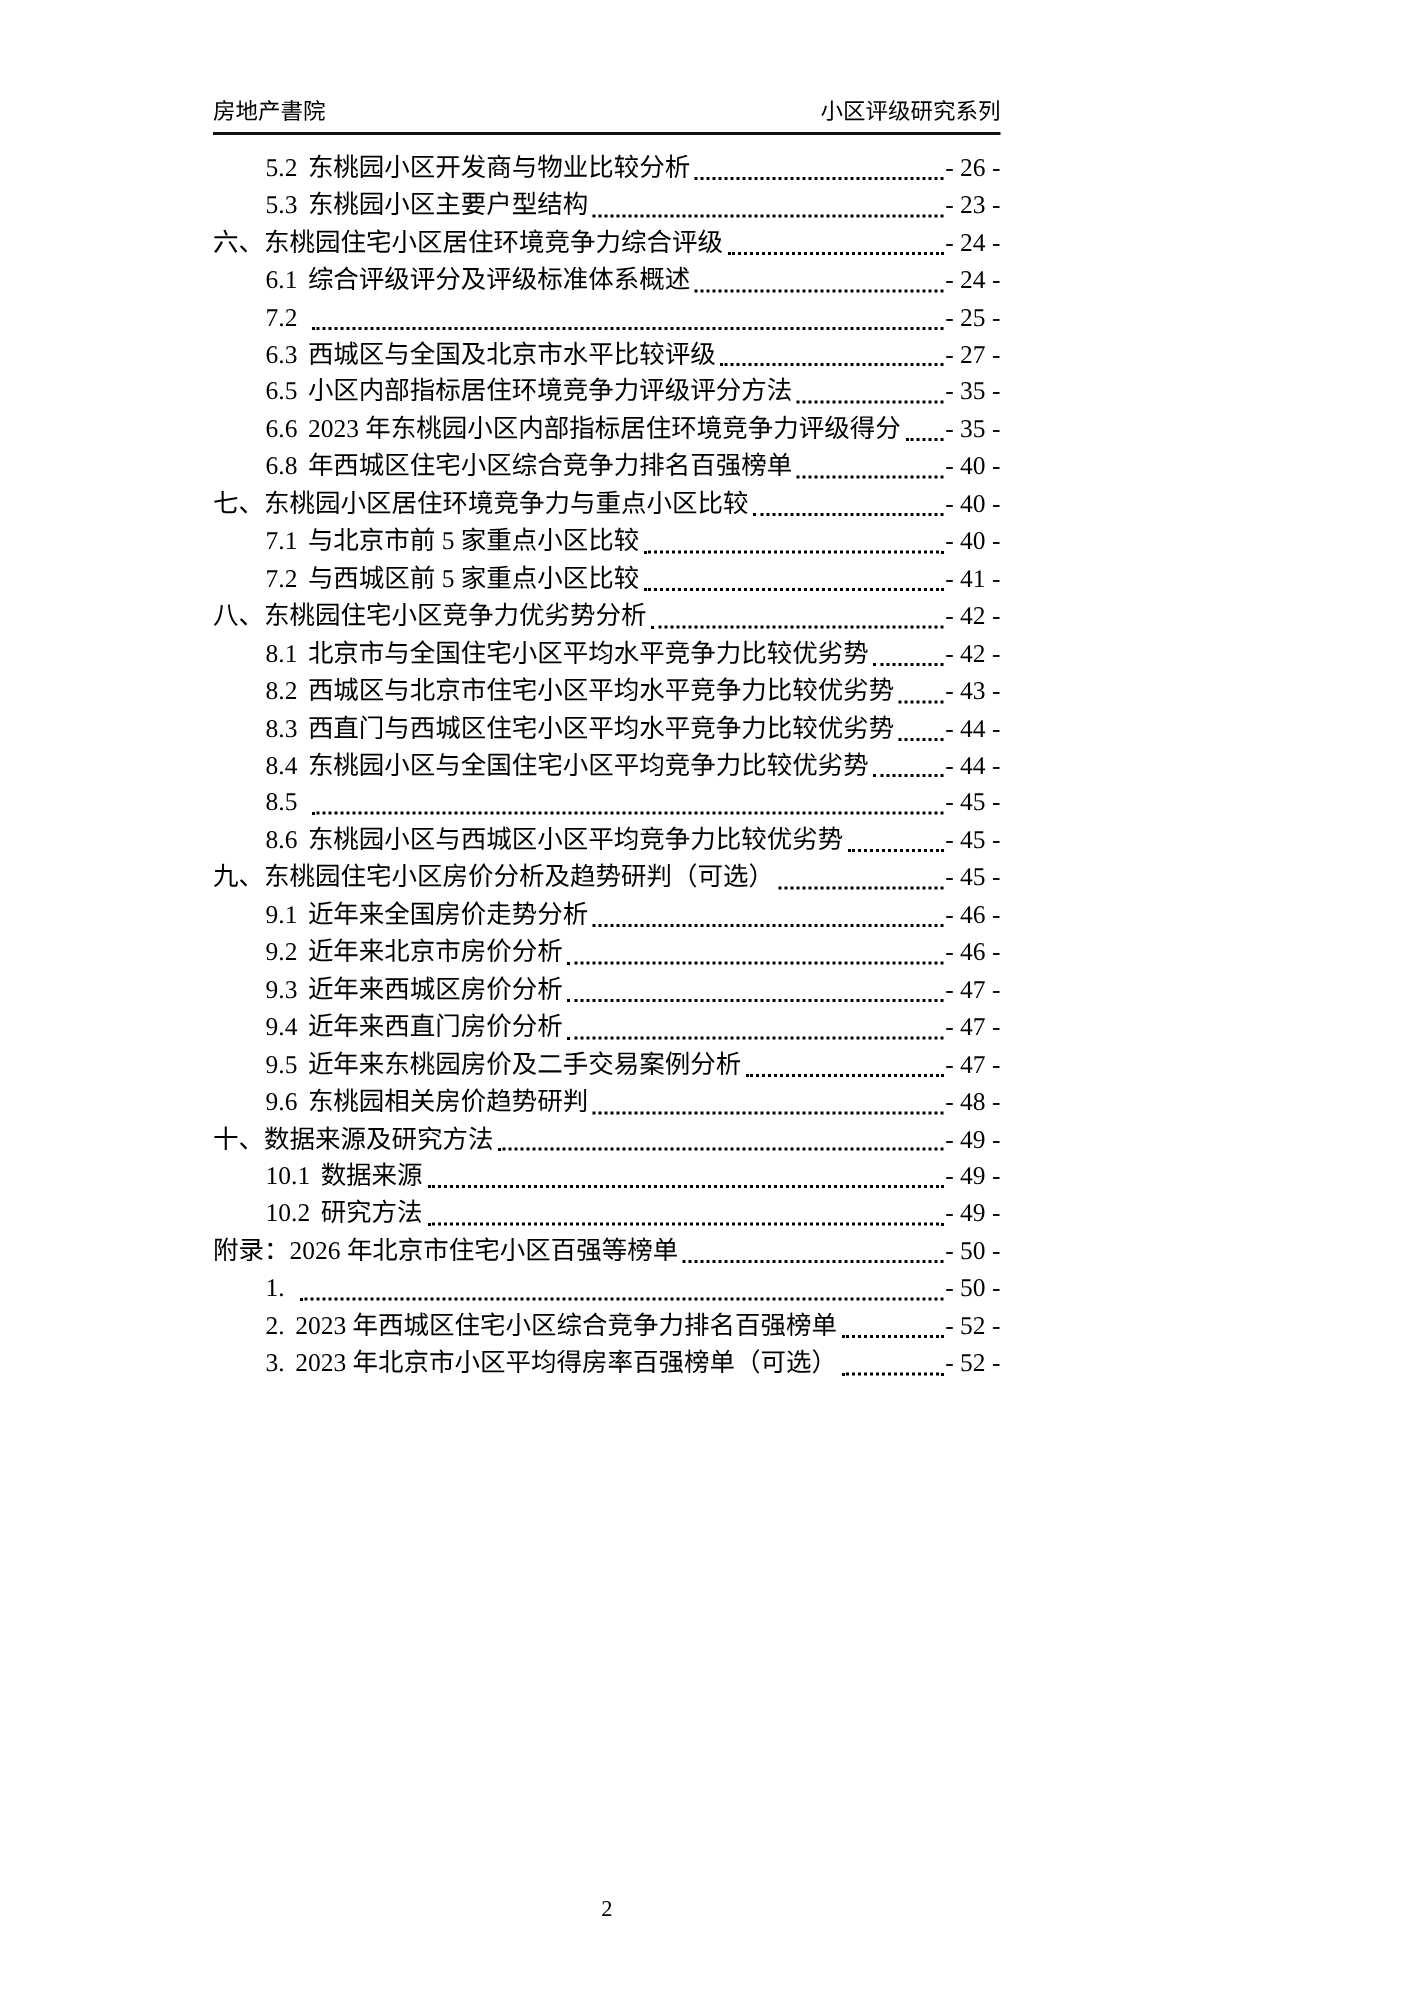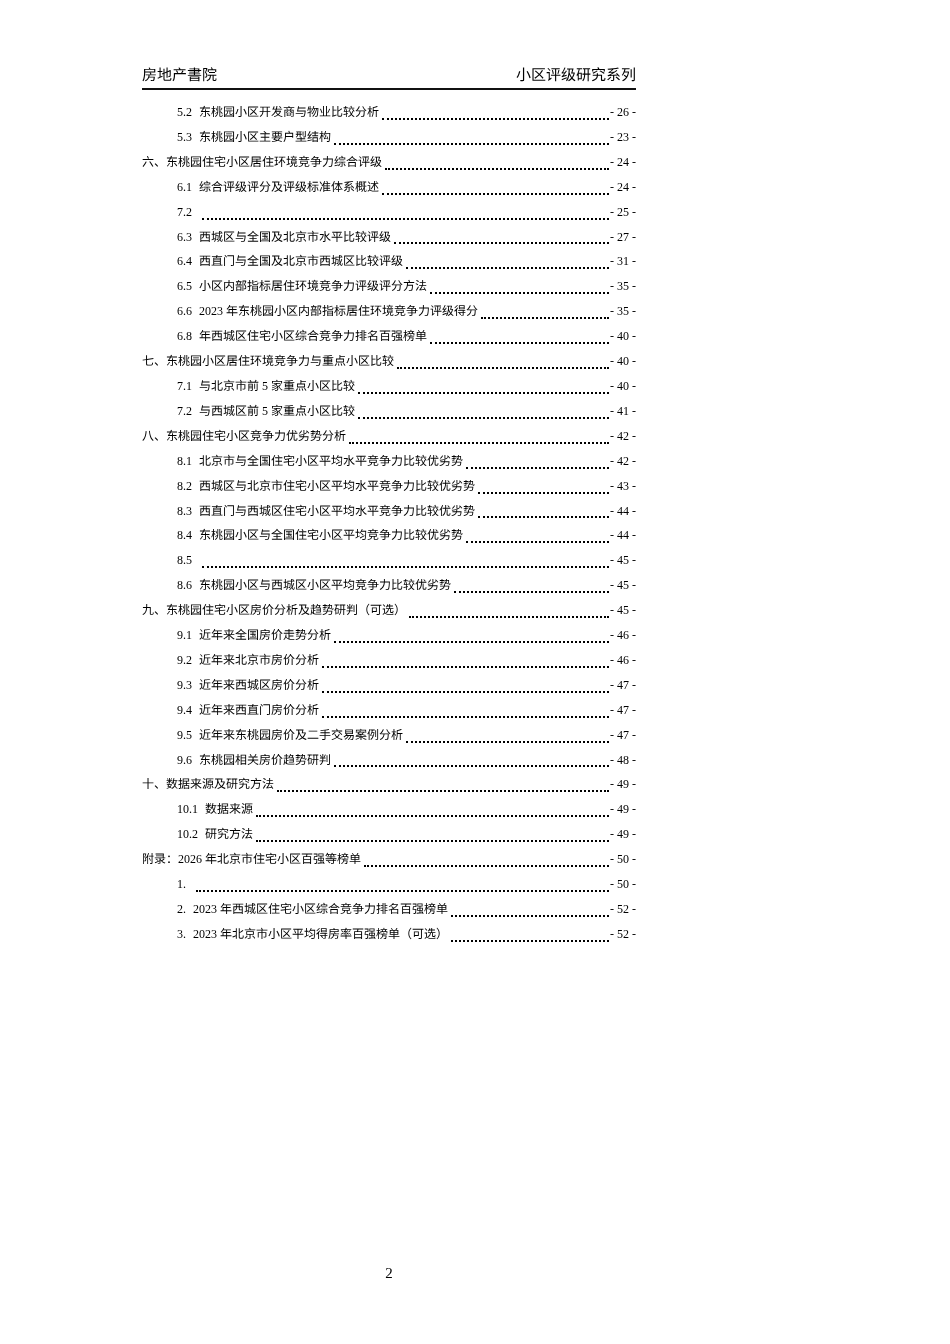--- a/index.html
+++ b/index.html
@@ -8,20 +8,21 @@
     background: #ffffff;
   }
   .page {
     position: relative;
     width: 778px;
     height: 1344px;
     background: #ffffff;
     color: #000000;
     font-family: "Liberation Serif", "DejaVu Serif", serif;
     overflow: hidden;
+    padding-left: 31px;
   }
   .header {
     position: absolute;
     top: 0;
     left: 142px;
     right: 142px;
     display: flex;
     justify-content: space-between;
     align-items: flex-end;
     padding-top: 66px;
@@ -33,21 +34,21 @@
   .toc {
     position: absolute;
     top: 100px;
     left: 142px;
     right: 142px;
   }
   .toc-row {
     display: flex;
     align-items: flex-end;
     line-height: 24.9px;
-    font-size: 12px;
+    font-size: 17px;
     white-space: nowrap;
   }
   .toc-row.lvl1 {
     padding-left: 35px;
   }
   .toc-row.lvl1 .toc-label {
     margin-right: 7px;
   }
   .toc-label, .toc-title, .toc-page {
     white-space: nowrap;
@@ -114,26 +115,20 @@
     <span class="toc-page">- 25 -</span>
   </div>
 
   <div class="toc-row lvl1">
     <span class="toc-label">6.3</span>
     <span class="toc-title">西城区与全国及北京市水平比较评级</span>
     <span class="leader"></span>
     <span class="toc-page">- 27 -</span>
   </div>
 
-  <div class="toc-row lvl1">
-    <span class="toc-label">6.4</span>
-    <span class="toc-title">西直门与全国及北京市西城区比较评级</span>
-    <span class="leader"></span>
-    <span class="toc-page">- 31 -</span>
-  </div>
 
   <div class="toc-row lvl1">
     <span class="toc-label">6.5</span>
     <span class="toc-title">小区内部指标居住环境竞争力评级评分方法</span>
     <span class="leader"></span>
     <span class="toc-page">- 35 -</span>
   </div>
 
   <div class="toc-row lvl1">
     <span class="toc-label">6.6</span>

